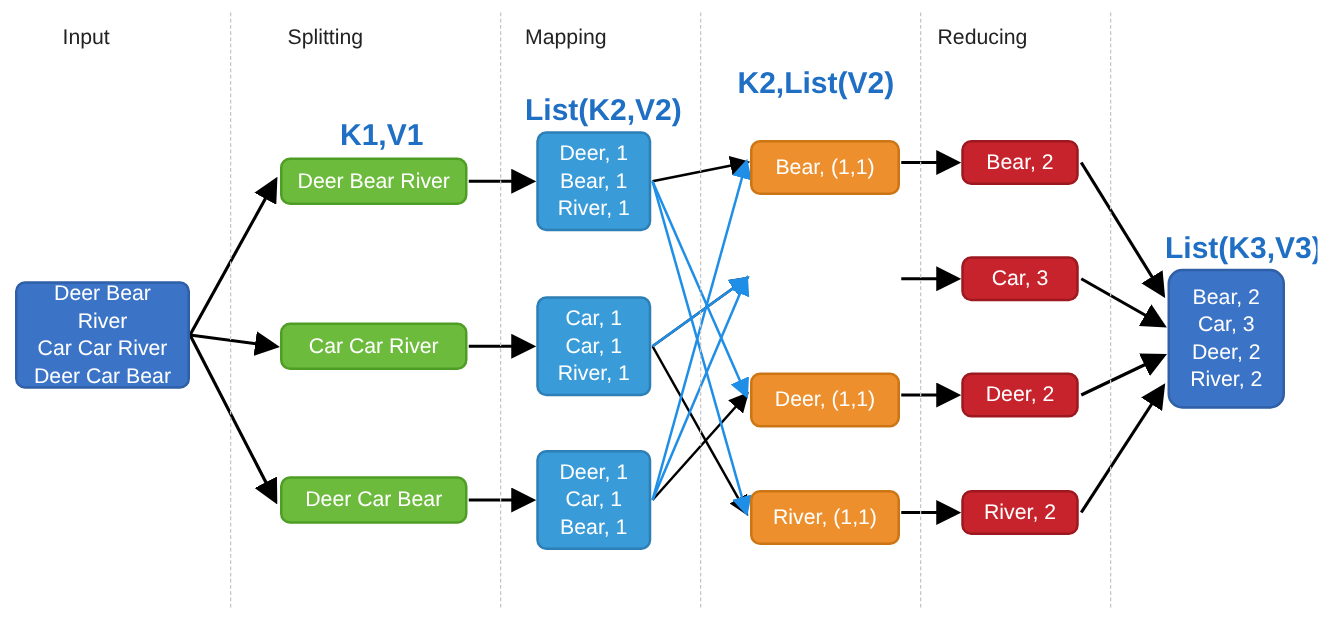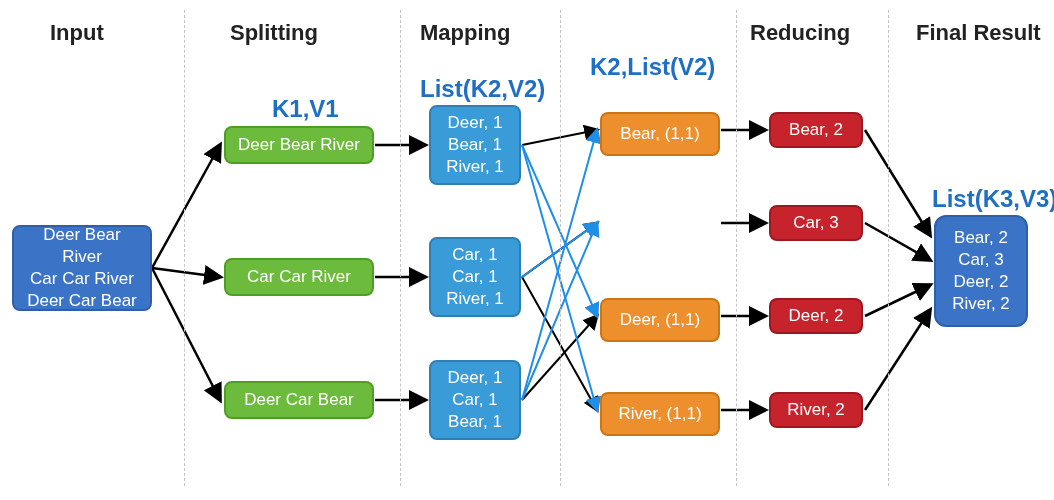--- a/index.html
+++ b/index.html
@@ -1,17 +1,17 @@
 <!DOCTYPE html>
 <html><head>
 <meta charset="utf-8">
 <style>
 html,body{margin:0;padding:0;font-family:"Segoe UI",Arial,sans-serif;background:#fff}
 #diagram{position:relative;width:1054px;height:500px}
-.col-header{position:absolute;font-weight:700;font-size:22px;color:#222}
+.col-header{position:absolute;font-weight:400;font-size:17px;color:#222}
 .sub-label{position:absolute;font-weight:700;font-size:24px;color:#1f6fc4}
 .divider{position:absolute;top:10px;bottom:14px;width:0;border-left:1px dashed #c5c5c5}
 .box{position:absolute;border-radius:8px;color:#fff;font-size:17px;line-height:1.3;text-align:center;display:flex;flex-direction:column;justify-content:center;align-items:center;padding:4px 8px;box-sizing:border-box}
 .box-input{background:#3b74c6;border:2px solid #2f5fa6}
 .box-split{background:#6cbb3c;border:2px solid #4e9e26;width:150px;height:38px}
 .box-map{background:#399bd8;border:2px solid #2d7fb5;width:92px}
 .box-shuf{background:#ec8f2c;border:2px solid #cc7515;height:44px;width:120px}
 .box-red{background:#c6232c;border:2px solid #9e181f;height:36px;width:94px}
 .box-final{background:#3b74c6;border:2px solid #2f5fa6;width:94px;border-radius:12px}
 svg{position:absolute;left:0;top:0;pointer-events:none}
@@ -58,21 +58,20 @@
   <line x1="865" y1="130" x2="930" y2="235" stroke="#000" stroke-width="2.5" marker-end="url(#ahBlack)"></line>
   <line x1="865" y1="223" x2="930" y2="260" stroke="#000" stroke-width="2.5" marker-end="url(#ahBlack)"></line>
   <line x1="865" y1="316" x2="930" y2="285" stroke="#000" stroke-width="2.5" marker-end="url(#ahBlack)"></line>
   <line x1="865" y1="410" x2="930" y2="310" stroke="#000" stroke-width="2.5" marker-end="url(#ahBlack)"></line>
 </svg>
 
 <div class="col-header" style="left:50px;top:20px">Input</div>
 <div class="col-header" style="left:230px;top:20px">Splitting</div>
 <div class="col-header" style="left:420px;top:20px">Mapping</div>
 <div class="col-header" style="left:750px;top:20px">Reducing</div>
-<div class="col-header" style="left:916px;top:20px">Final Result</div>
 
 <div class="sub-label" style="left:272px;top:95px">K1,V1</div>
 <div class="sub-label" style="left:420px;top:75px">List(K2,V2)</div>
 <div class="sub-label" style="left:590px;top:53px">K2,List(V2)</div>
 <div class="sub-label" style="left:932px;top:185px">List(K3,V3)</div>
 
 <div class="divider" style="left:184px"></div>
 <div class="divider" style="left:400px"></div>
 <div class="divider" style="left:560px"></div>
 <div class="divider" style="left:736px"></div>

